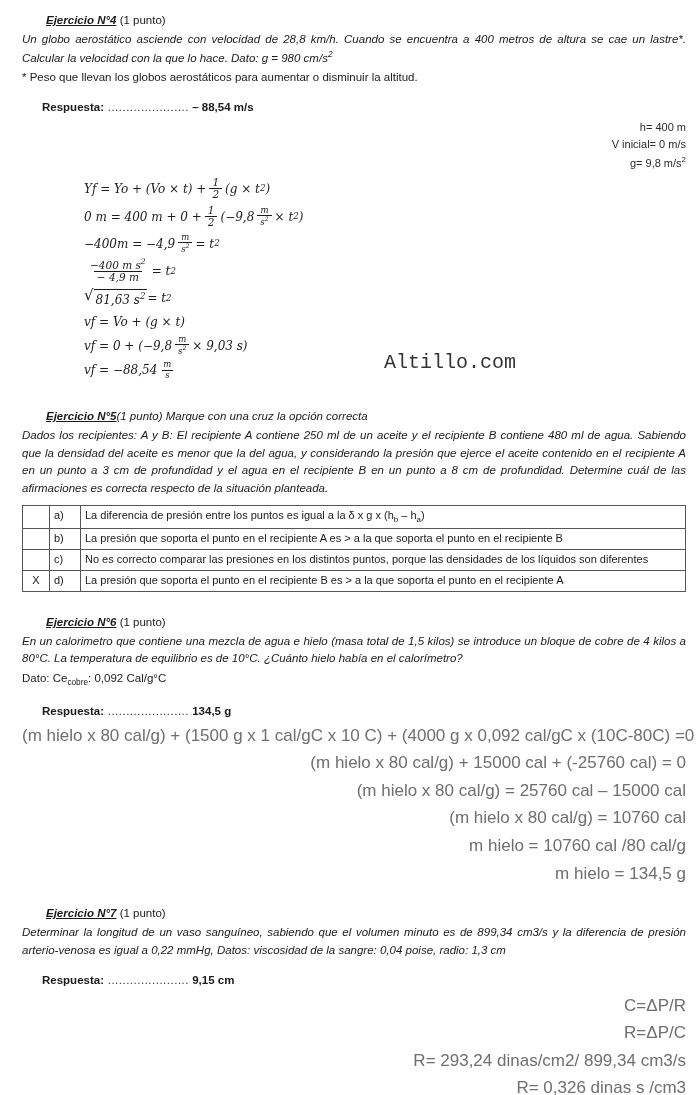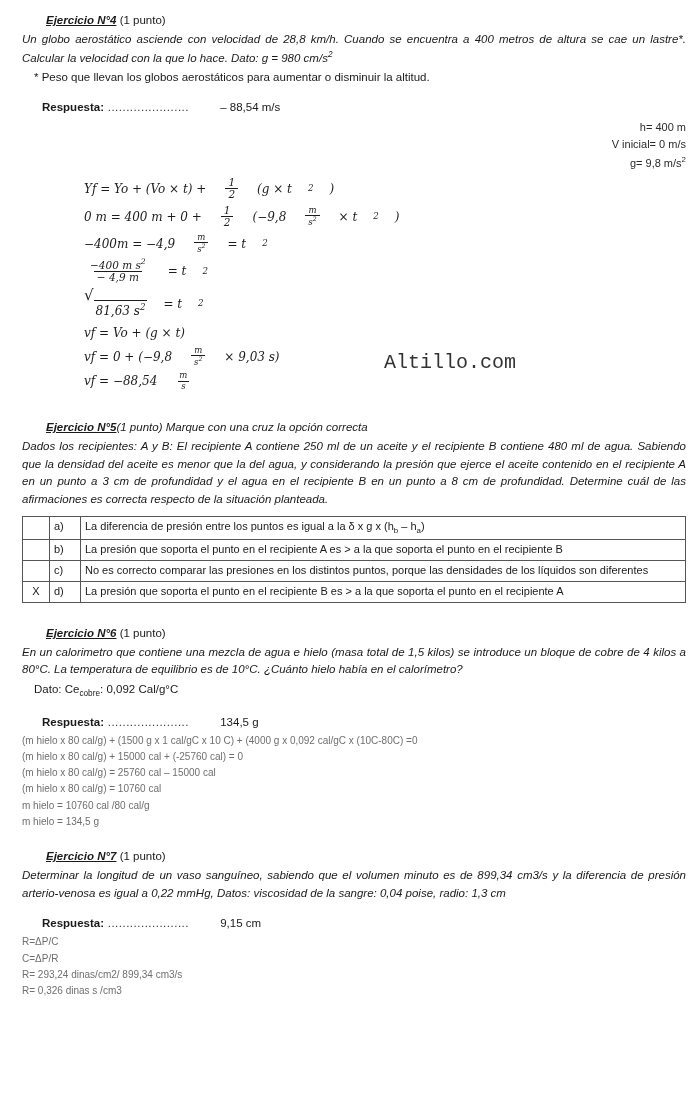--- a/index.html
+++ b/index.html
@@ -40,39 +40,38 @@
     font-style: italic;
   }
   .body-text {
     text-align: justify;
     margin: 0 0 2px 0;
     font-size: 11.5px;
     line-height: 1.52;
     font-style: italic;
   }
   .note-text {
-    margin: 0 0 2px 12px;
+    margin: 0 0 2px 0;
     font-size: 11.5px;
   }
   .resp-line {
     margin-top: 13px;
     margin-bottom: 2px;
     font-size: 11.5px;
   }
   .resp-label {
     font-weight: bold;
     padding-left: 20px;
   }
   .resp-dots {
     letter-spacing: 0.5px;
     color: #333;
   }
   .resp-val {
-    font-weight: normal;
-    margin-left: 28px;
+    font-weight: bold;
   }
   .work {
     margin-left: 62px;
     color: #2a2a2a;
   }
   .work .ln {
     font-size: 11px;
     line-height: 1.62;
     white-space: nowrap;
     text-align: right;
@@ -81,21 +80,21 @@
     font-family: "DejaVu Serif", serif;
     font-style: italic;
     font-size: 12px;
     color: #1c1c1c;
     white-space: nowrap;
   }
   .mrow {
     margin: 4px 0;
     display: flex;
     align-items: center;
-    gap: 16px;
+    gap: 0;
   }
   .frac {
     display: inline-flex;
     flex-direction: column;
     align-items: center;
     vertical-align: middle;
     margin: 0 3px;
     font-style: italic;
     font-family: "DejaVu Serif", serif;
   }
@@ -120,21 +119,21 @@
     align-items: stretch;
   }
   .radic .sign {
     font-family: "DejaVu Serif", serif;
     font-size: 15px;
     line-height: 1;
   }
   .radic .under {
     border-top: 1px solid #1c1c1c;
     padding: 0 2px;
-    margin-top: 12px;
+    margin-top: 1px;
   }
   .watermark {
     position: absolute;
     right: 184px;
     top: 348px;
     font-size: 20px;
     color: #333;
     font-family: Liberation Mono, monospace;
   }
   table.opts {
@@ -154,23 +153,24 @@
     width: 18px;
     text-align: center;
   }
   td.lettercell {
     width: 22px;
     text-align: left;
     padding-left: 6px;
   }
   .calc-lines {
     color: #6f6f6f;
-    font-size: 10px;
+    font-size: 17px;
     line-height: 1.62;
     margin-top: 2px;
+    text-align: right;
   }
   .calc-lines div { white-space: nowrap; }
   .spacer-md { height: 16px; }
   .spacer-lg { height: 22px; }
 </style>
 </head>
 <body>
 
 <div class="page">
 
@@ -326,19 +326,19 @@
   <div class="ex-head">
     <span class="ex-title">Ejercicio N°7</span><span class="ex-points"> (1 punto)</span>
   </div>
   <p class="body-text">Determinar la longitud de un vaso sanguíneo, sabiendo que el volumen minuto es de 899,34 cm3/s y la diferencia de presión arterio-venosa es igual a 0,22 mmHg, Datos: viscosidad de la sangre: 0,04 poise, radio: 1,3 cm</p>
 
   <div class="resp-line">
     <span class="resp-label">Respuesta:</span><span class="resp-dots"> ......................</span><span class="resp-val"> 9,15 cm</span>
   </div>
 
   <div class="calc-lines">
+    <div>C=ΔP/R</div>
     <div>R=ΔP/C</div>
-    <div>C=ΔP/R</div>
     <div>R= 293,24 dinas/cm2/ 899,34 cm3/s</div>
     <div>R= 0,326 dinas s /cm3</div>
   </div>
 
 </div>
 
 </body></html>

